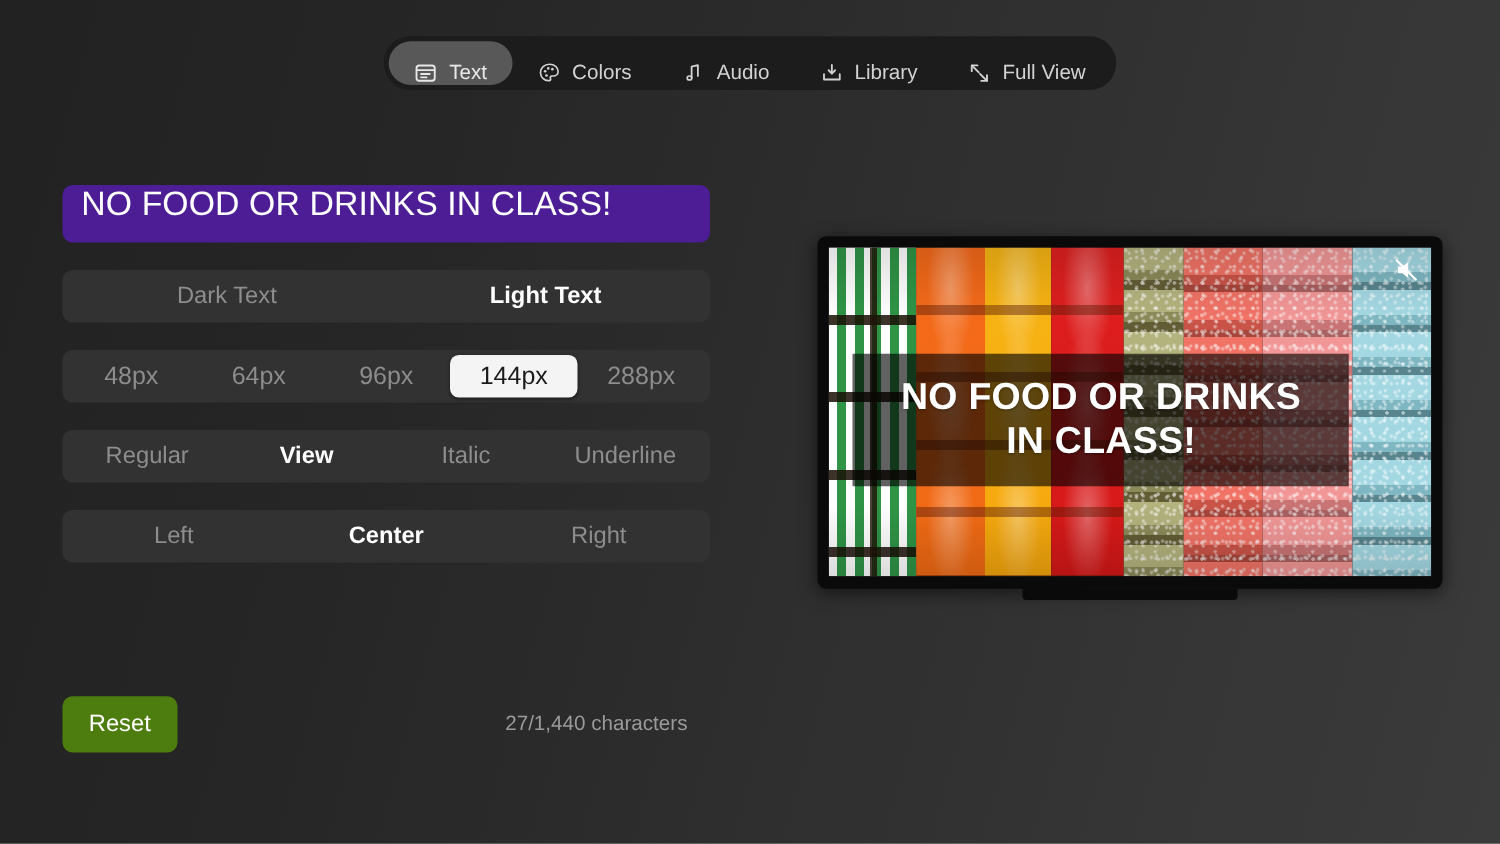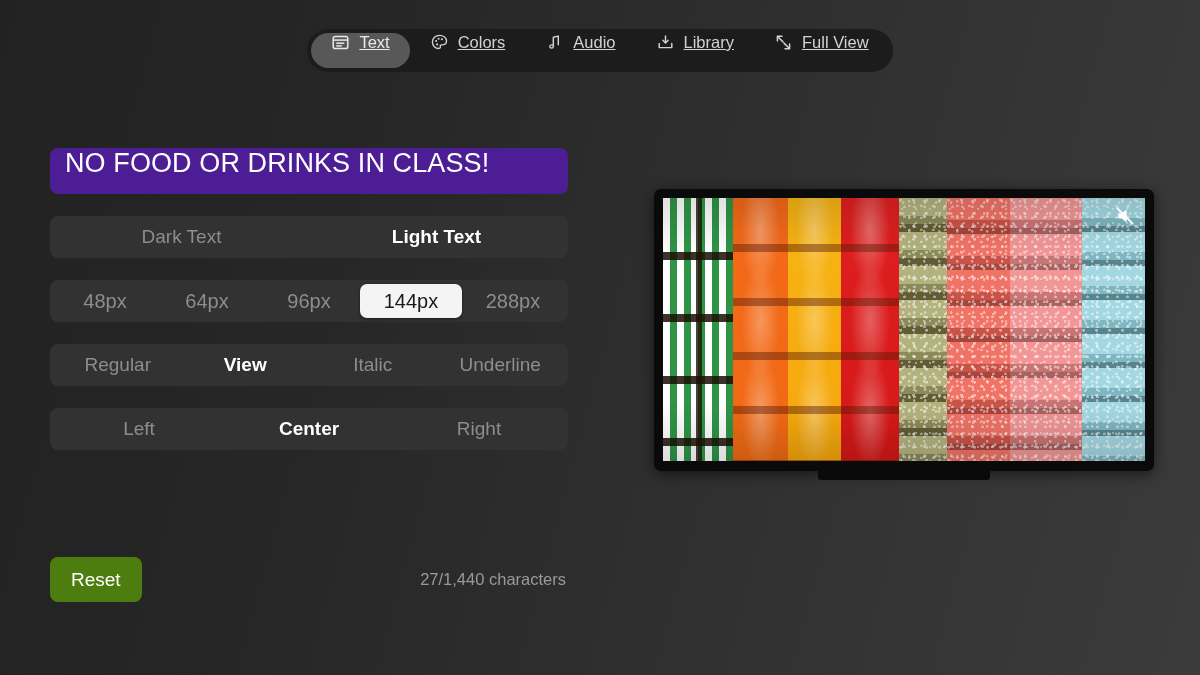--- a/index.html
+++ b/index.html
@@ -31,30 +31,29 @@
   .tabbar {
     display: flex;
     align-items: center;
     background: #1c1c1c;
     border-radius: 23px;
     height: 43px;
     padding: 0 4px;
   }
   .tab {
     display: flex;
-    align-items: flex-start;
+    align-items: flex-end;
     gap: 9px;
     height: 35px;
     padding: 0 20px;
     border-radius: 18px;
     font-size: 16.5px;
     color: #d2d2d2;
     cursor: pointer;
     white-space: nowrap;
-    text-decoration: underline;
   }
   .tab.active {
     background: #585858;
     color: #e8e8e8;
   }
   .tab .ticon {
     display: inline-flex;
     align-items: center;
     justify-content: center;
     width: 19px;
@@ -133,21 +132,21 @@
     border: none;
     border-radius: 8px;
     height: 45px;
     padding: 0 21px;
     font-size: 19px;
     font-family: inherit;
     cursor: pointer;
   }
   .charcount {
     margin-left: auto;
-    margin-right: 0;
+    margin-right: 16px;
     font-size: 16.5px;
     color: #9a9a9a;
     padding-right: 2px;
   }
 
   
   .tv-wrap {
     position: absolute;
     left: 654px;
     top: 189px;
@@ -488,20 +487,26 @@
           <div class="gummy-rows"></div>
             <div class="sugar"></div>
         </div>
         <div class="band band-blue">
           <div class="blue-waves"></div>
             <div class="sugar"></div>
         </div>
       </div>
       <div class="vignette"></div>
 
+      <div class="caption">
+        <div class="caption-text">
+          <div>NO FOOD OR DRINKS</div>
+          <div>IN CLASS!</div>
+        </div>
+      </div>
 
       <span class="mute-icon">
         <svg width="22" height="22" viewBox="0 0 22 22" fill="none">
           <path d="M12.6 4.6 7.8 8.4H4.4v5.2h3.4l4.8 3.8V4.6Z" fill="#ffffff"></path>
           <line x1="3.4" y1="3.4" x2="18.6" y2="18.6" stroke="#ffffff" stroke-width="1.9" stroke-linecap="round"></line>
         </svg>
       </span>
 
     </div>
   </div>

